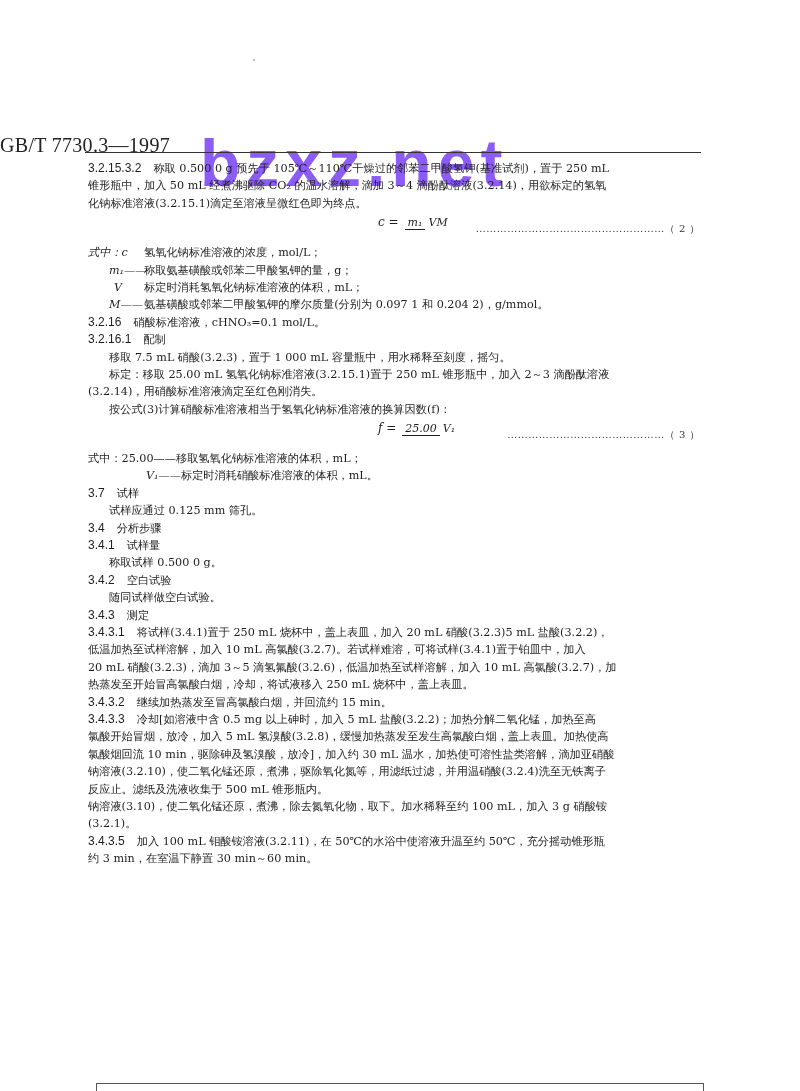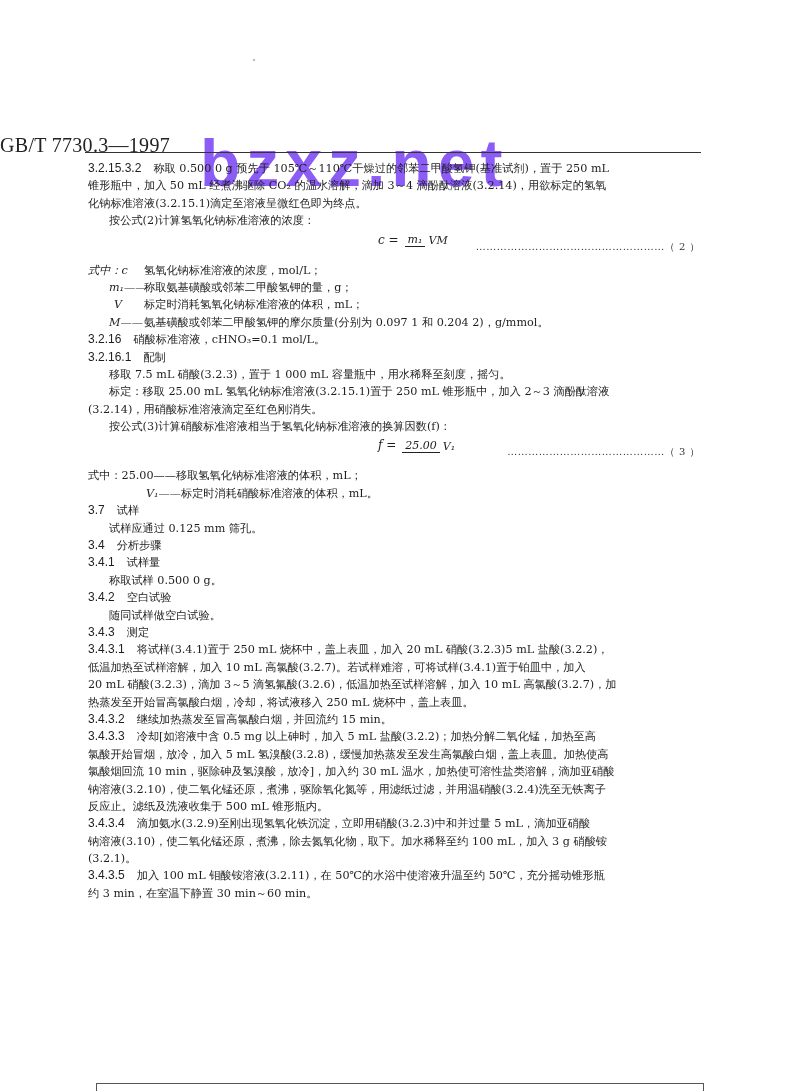--- a/index.html
+++ b/index.html
@@ -39,21 +39,20 @@
 <div class="page-dot"></div>
 <div class="watermark">bzxz.net</div>
 <div class="header-title">GB/T 7730.3—1997</div>
 <div class="header-rule"></div>
 
 <div class="content">
   <div>
     <div class="line"><span class="num">3.2.15.3.2</span><span>称取 0.500 0 g 预先于 105℃～110℃干燥过的邻苯二甲酸氢钾(基准试剂)，置于 250 mL</span></div>
     <div class="line">锥形瓶中，加入 50 mL 经煮沸驱除 CO₂ 的温水溶解，滴加 3～4 滴酚酞溶液(3.2.14)，用欲标定的氢氧</div>
     <div class="line">化钠标准溶液(3.2.15.1)滴定至溶液呈微红色即为终点。</div>
-    <div class="line indent">按公式(2)计算氢氧化钠标准溶液的浓度：</div>
   </div>
 
   <div class="formula-row">
     <div class="formula" style="left:290px; top:2px;">
       <span>c =</span>
       <span class="frac">
           <span class="n">m₁</span>
           <span class="d">VM</span>
         </span>
     </div>
@@ -109,21 +108,20 @@
 
   <div>
     <div class="line"><span class="num">3.4.3.3</span><span>冷却[如溶液中含 0.5 mg 以上砷时，加入 5 mL 盐酸(3.2.2)；加热分解二氧化锰，加热至高</span></div>
     <div class="line">氯酸开始冒烟，放冷，加入 5 mL 氢溴酸(3.2.8)，缓慢加热蒸发至发生高氯酸白烟，盖上表皿。加热使高</div>
     <div class="line">氯酸烟回流 10 min，驱除砷及氢溴酸，放冷]，加入约 30 mL 温水，加热使可溶性盐类溶解，滴加亚硝酸</div>
     <div class="line">钠溶液(3.2.10)，使二氧化锰还原，煮沸，驱除氧化氮等，用滤纸过滤，并用温硝酸(3.2.4)洗至无铁离子</div>
     <div class="line">反应止。滤纸及洗液收集于 500 mL 锥形瓶内。</div>
   </div>
 
   <div>
-    <div class="line"><span class="num">3.4.3.4</span><span>滴加氨水(3.2.9)至刚出现氢氧化铁沉淀，立即用硝酸(3.2.3)中和并过量 5 mL，滴加亚硝酸</span></div>
     <div class="line">钠溶液(3.10)，使二氧化锰还原，煮沸，除去氮氧化物，取下。加水稀释至约 100 mL，加入 3 g 硝酸铵</div>
     <div class="line">(3.2.1)。</div>
   </div>
 
   <div>
     <div class="line"><span class="num">3.4.3.5</span><span>加入 100 mL 钼酸铵溶液(3.2.11)，在 50℃的水浴中使溶液升温至约 50℃，充分摇动锥形瓶</span></div>
     <div class="line">约 3 min，在室温下静置 30 min～60 min。</div>
   </div>
 </div>
 

